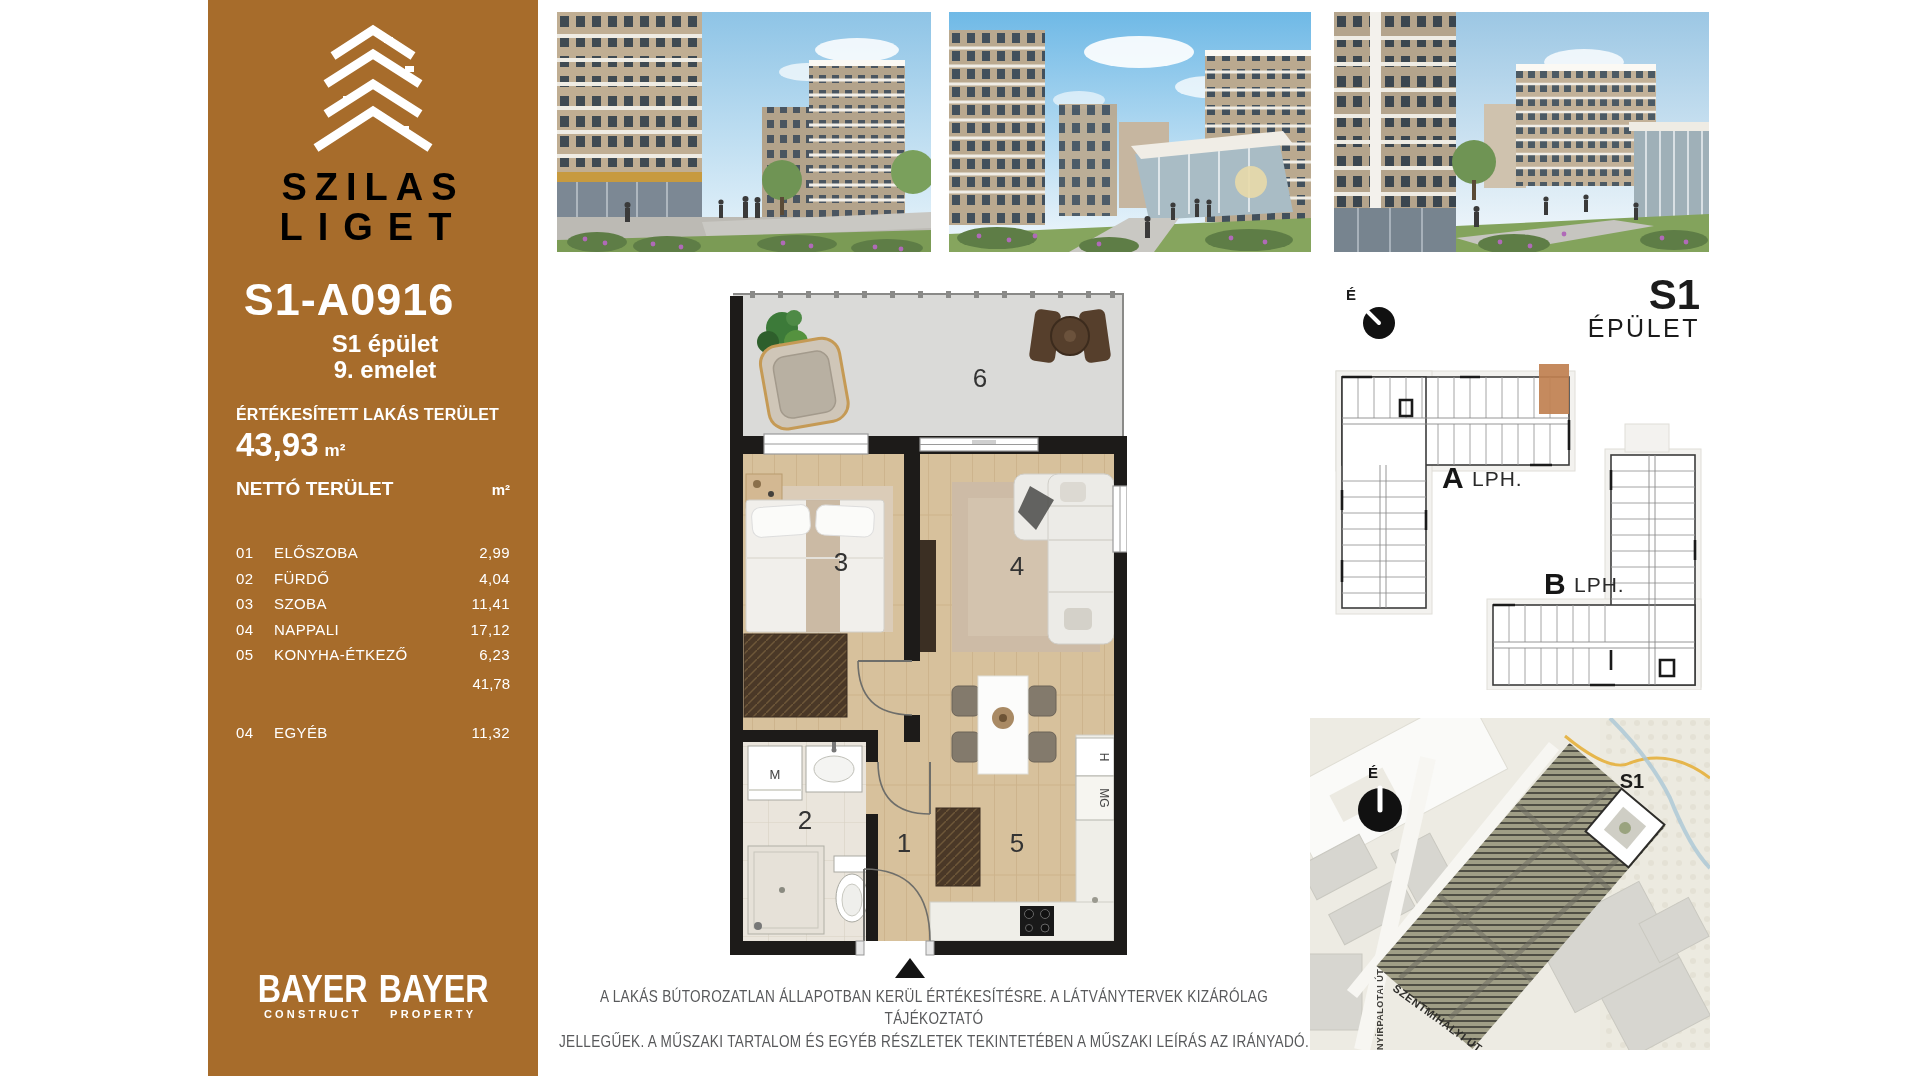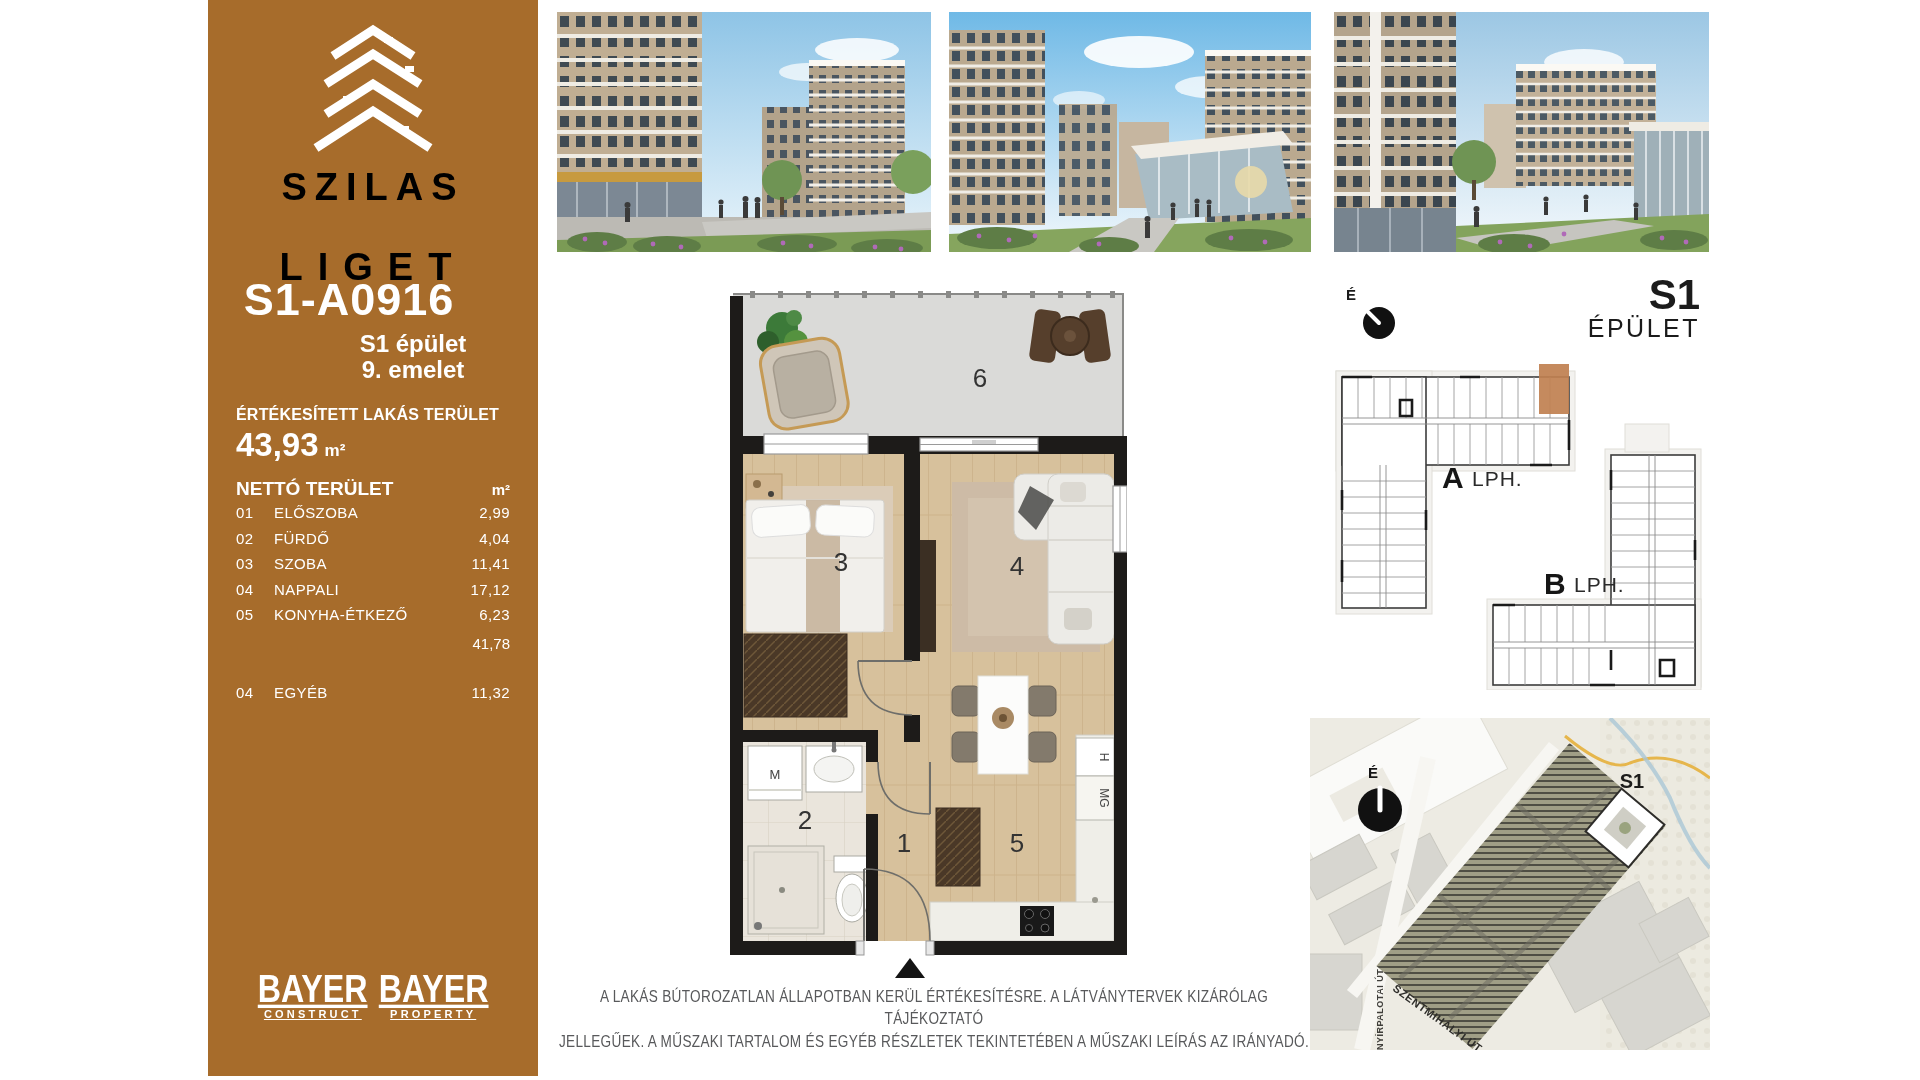--- a/index.html
+++ b/index.html
@@ -4,36 +4,36 @@
 <style>
   html,body{margin:0;padding:0;background:#fff;width:1920px;height:1080px;overflow:hidden;
     font-family:"Liberation Sans",sans-serif;}
   .page{position:relative;width:1920px;height:1080px;background:#fff;}
   .abs{position:absolute;}
   
   .sidebar{left:208px;top:0;width:330px;height:1076px;background:#A76C2B;color:#fff;}
   .logo-svg{left:80px;top:16px;}
   .logo-word{width:330px;text-align:center;font-weight:600;color:#000000;}
   .logo-w1{top:166px;font-size:38px;letter-spacing:8px;}
-  .logo-w2{top:206px;font-size:38px;letter-spacing:15px;margin-top:40px;}
+  .logo-w2{top:206px;font-size:38px;letter-spacing:15px;}
   .unit-id{top:274px;width:282px;text-align:center;font-size:45px;font-weight:800;letter-spacing:1px;}
-  .bfl{width:354px;text-align:center;font-size:24px;font-weight:700;margin-left:28px;}
+  .bfl{width:354px;text-align:center;font-size:24px;font-weight:700;}
   .bld{top:330px;} .flr{top:356px;}
   .sold-label{top:406px;left:28px;font-size:16px;font-weight:700;letter-spacing:.2px;white-space:nowrap;}
   .sold-value{top:426px;left:28px;font-size:33px;font-weight:700;}
   .sold-unit{font-size:17px;font-weight:700;margin-left:6px;}
   .net-row{top:478px;left:28px;width:274px;display:flex;justify-content:space-between;align-items:center;}
   .net-label{font-size:19px;font-weight:700;}
   .net-unit{font-size:15px;font-weight:700;}
-  .rooms{top:500px;left:28px;width:274px;}
+  .rooms{top:540px;left:28px;width:274px;}
   .room-row{display:flex;font-size:15px;font-weight:500;letter-spacing:.4px;height:25.5px;align-items:center;}
   .room-num{width:38px;} .room-name{flex:1;} .room-area{text-align:right;}
   .subtotal-row{display:flex;justify-content:flex-end;font-size:15px;font-weight:500;height:25.5px;align-items:center;margin-top:3px;}
   .balcony-row{margin-top:24px;}
-  .brands{top:972px;left:0;width:330px;display:flex;justify-content:center;gap:1px;text-decoration:underline;}
+  .brands{top:972px;left:0;width:330px;display:flex;justify-content:center;gap:1px;}
   .brand{text-align:center;}
   .brand-name{font-size:35px;font-weight:800;letter-spacing:0;transform:scale(.92,1.12);transform-origin:center;line-height:34px;}
   .brand-sub{font-size:11px;font-weight:700;letter-spacing:3.2px;margin-top:2px;}
   
   .s1-block{left:1500px;top:276px;width:200px;text-align:right;color:#1b1b1b;}
   .s1-code{font-size:42px;font-weight:800;line-height:38px;}
   .s1-word{font-size:25px;font-weight:500;letter-spacing:2.5px;}
   .compass-label{font-size:15px;font-weight:800;color:#1a1a1a;}
   
   .disclaimer{left:556px;top:986px;width:945px;transform:scaleX(.8);transform-origin:0 0;

